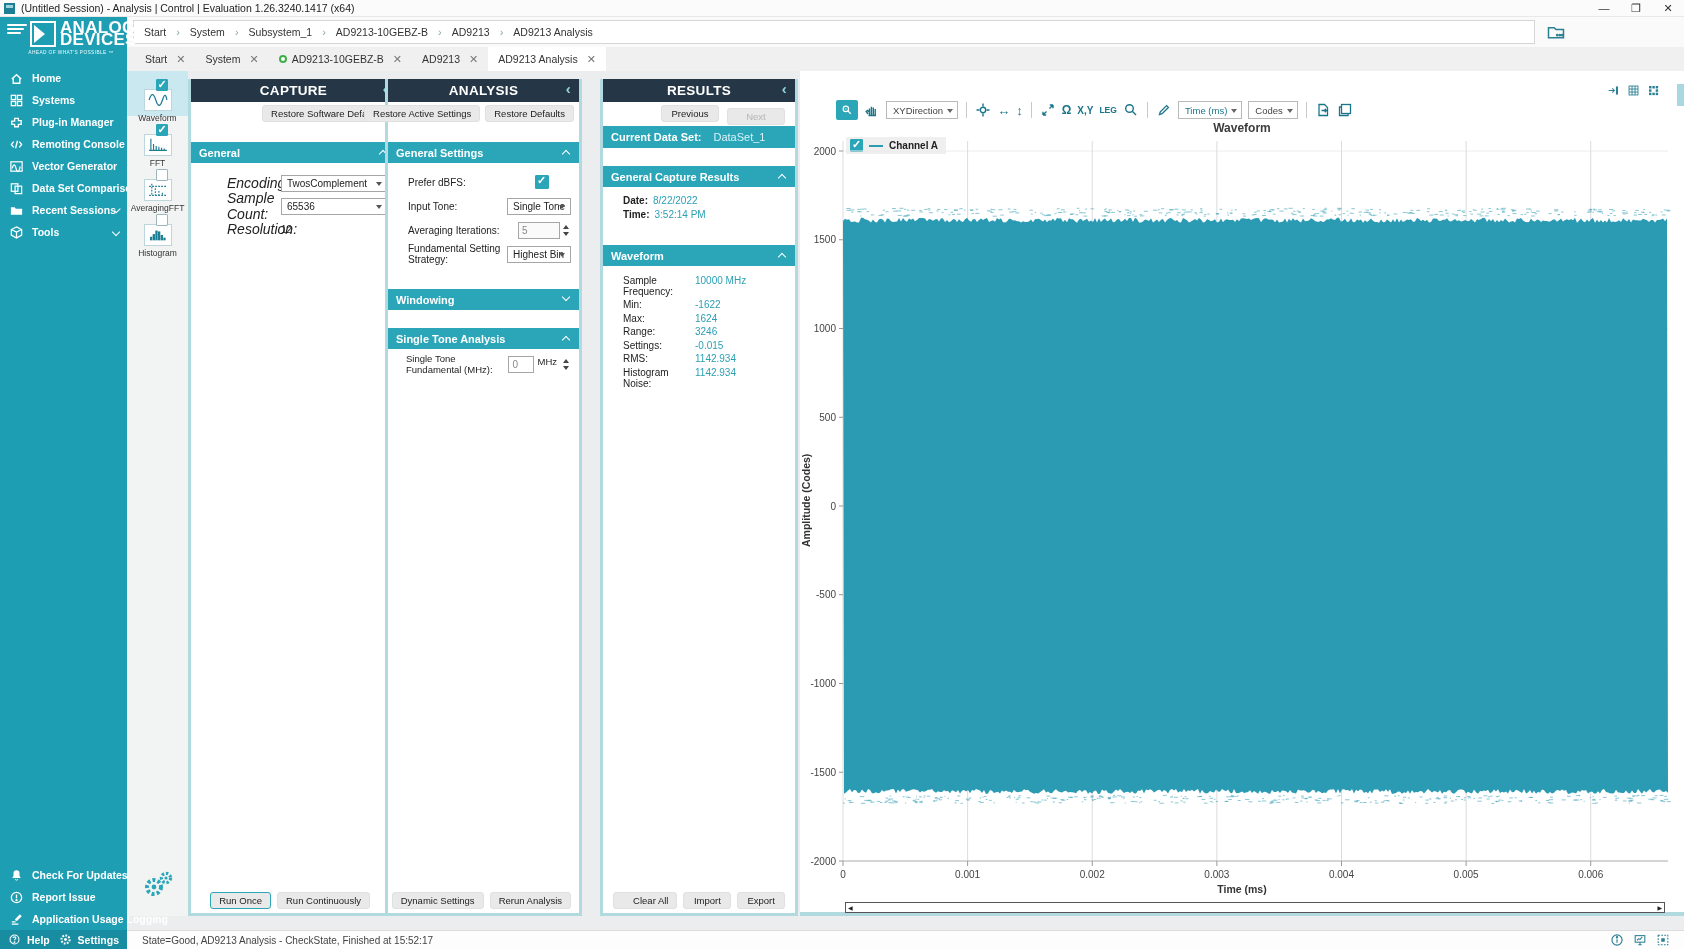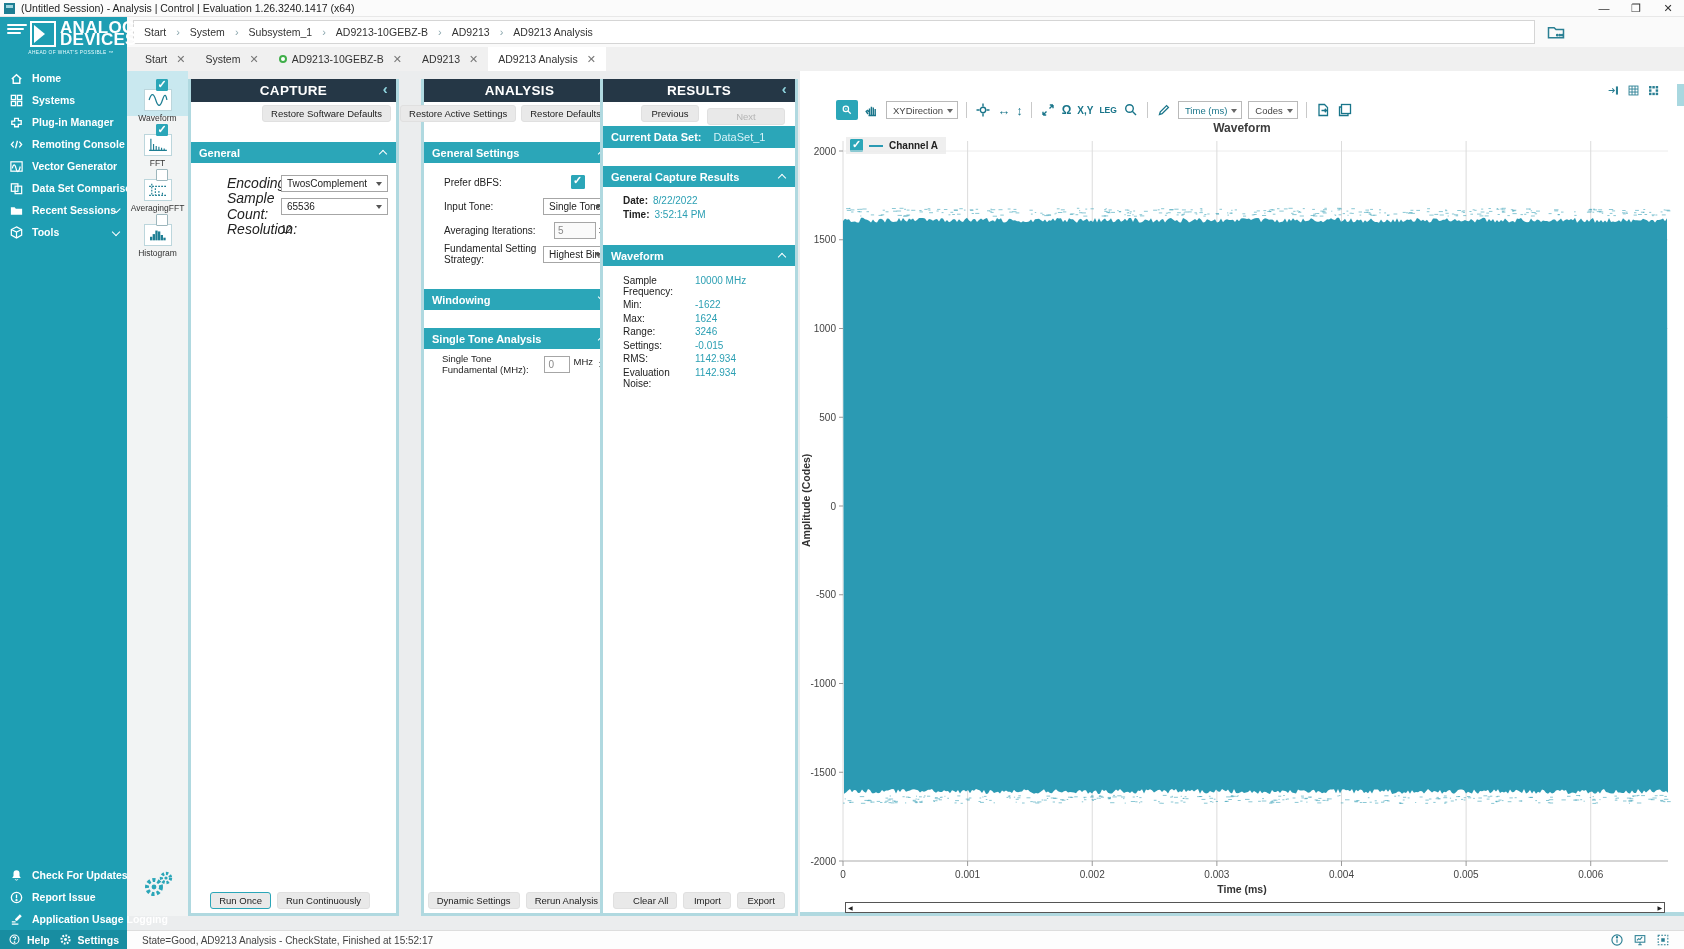--- a/index.html
+++ b/index.html
@@ -440,21 +440,21 @@
       <span class="flabel">Resolution:</span>
       <span style="font-size:10px;">12</span>
     </div>
   </div>
   <div class="pbottom" style="justify-content:flex-end;padding-right:26px;">
     <span class="btn accent">Run Once</span>
     <span class="btn">Run Continuously</span>
   </div>
 </div>
 
-<div class="panel" style="left:421px;width:197px;">
+<div class="panel" style="left:385px;width:197px;">
   <div class="panel-h">
     <span>ANALYSIS</span>
     <span class="pcol">‹</span>
   </div>
   <div class="ptool">
     <span class="btn">Restore Active Settings</span>
     <span class="btn">Restore Defaults</span>
   </div>
   <div class="sect">
     <span>General Settings</span>
@@ -519,21 +519,21 @@
   </div>
 </div>
 
 <div class="panel" style="left:600px;width:198px;">
   <div class="panel-h">
     <span>RESULTS</span>
     <span class="pcol">‹</span>
   </div>
   <div class="ptool" style="justify-content:flex-end;gap:8px;padding-right:10px;">
     <span class="btn" style="width:58px;text-align:center;">Previous</span>
-    <span class="btn disabled" style="width:78px;text-align:center;margin-top:6px;">Next</span>
+    <span class="btn disabled" style="width:58px;text-align:center;margin-top:6px;">Next</span>
   </div>
   <div class="dsbar">
     <span>Current Data Set:</span>
     <span class="dsv">DataSet_1</span>
   </div>
   <div class="sect">
     <span>General Capture Results</span>
     <span class="schv up"></span>
   </div>
   <div style="padding:5px 0 4px;">
@@ -569,21 +569,21 @@
       </div>
     <div class="res-row">
         <span class="k" style="width:72px;">Settings:</span>
         <span class="v">-0.015</span>
       </div>
     <div class="res-row">
         <span class="k" style="width:72px;">RMS:</span>
         <span class="v">1142.934</span>
       </div>
     <div class="res-row">
-        <span class="k" style="width:72px;">Evaluation Noise:</span>
+        <span class="k" style="width:72px;">Histogram Noise:</span>
         <span class="v">1142.934</span>
       </div>
   </div>
   <div class="pbottom" style="justify-content:space-between;padding:0 10px;">
     <span class="btn" style="width:68px;text-align:right;">Clear All</span>
     <span class="btn" style="width:50px;text-align:center;">Import</span>
     <span class="btn" style="width:50px;text-align:center;">Export</span>
   </div>
 </div>
 

